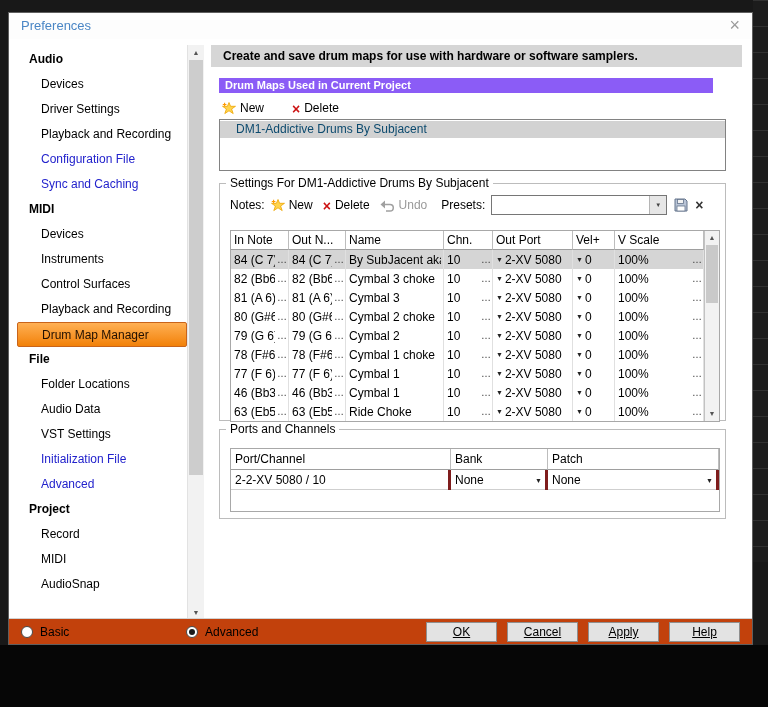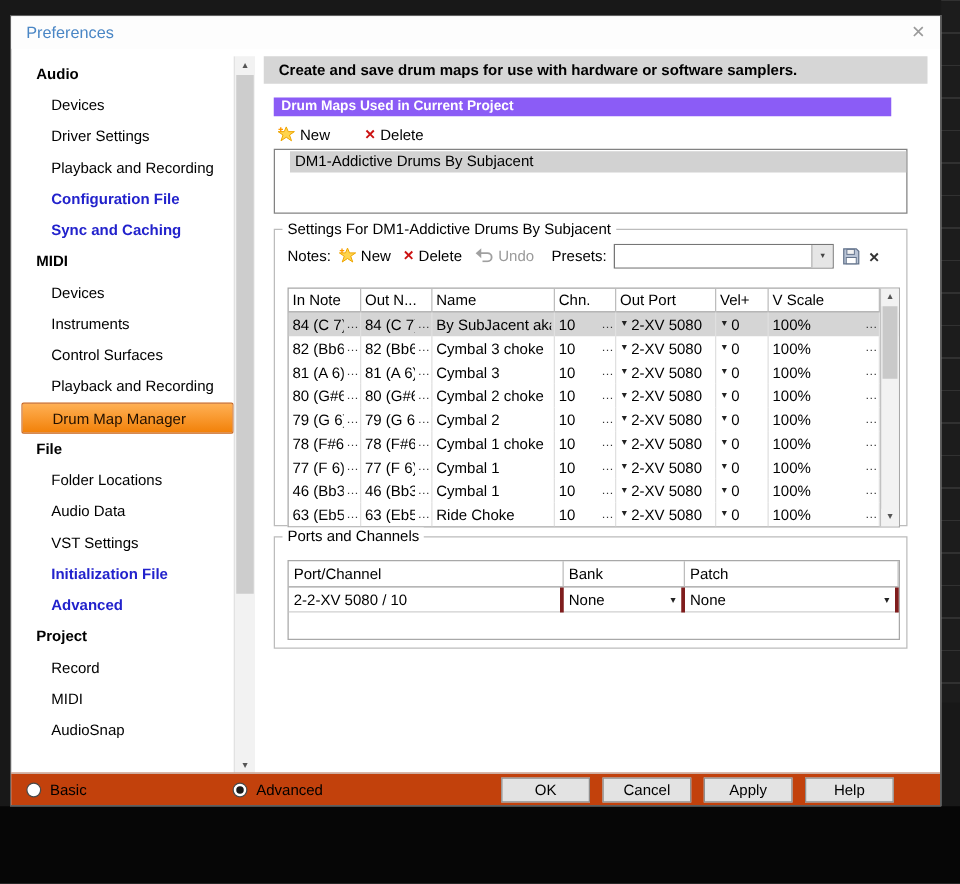--- a/index.html
+++ b/index.html
@@ -9,37 +9,37 @@
   .right-strip{position:absolute;right:0;top:0;width:15px;height:562px;
     background:repeating-linear-gradient(180deg,#313131 0 1px,#1c1c1c 1px 26px);}
   .dialog{position:absolute;left:8px;top:12px;width:745px;height:633px;background:#fff;border:1px solid #5f5f5f;}
   .titlebar{position:absolute;left:0;top:0;width:100%;height:26px;background:#fdfdfd;}
   .title{position:absolute;left:12px;top:5px;font-size:13px;color:#4a86c5;}
   .close{position:absolute;right:12px;top:2px;font-size:18px;color:#9b9b9b;}
   .sidebar{position:absolute;left:8px;top:32px;width:187px;height:575px;overflow:hidden;background:#fff;}
   .sb-list{position:absolute;left:0;top:0;right:17px;padding-top:2px;}
   .sb-header{height:25px;line-height:25px;padding-left:12px;font-size:12px;font-weight:bold;color:#000;}
   .sb-item{height:25px;line-height:25px;padding-left:24px;font-size:12px;color:#000;white-space:nowrap;overflow:hidden;}
-  .sb-item.link{color:#2222cc;font-weight:bold;}
+  .sb-item.link{color:#2222cc;}
   .sb-item.selected{background:linear-gradient(180deg,#ffb054,#f28109);border:1px solid #c9641a;border-radius:2px;color:#221000;}
   .sb-scrollbar{position:absolute;right:0;top:0;width:17px;height:575px;background:#f2f2f2;border-left:1px solid #e2e2e2;}
   .scroll-btn{position:absolute;left:0;width:100%;height:15px;text-align:center;font-size:7px;line-height:15px;color:#555;background:#f2f2f2;}
   .scroll-btn.up{top:0;}
   .scroll-btn.down{bottom:0;}
   .sb-thumb{position:absolute;left:1px;top:15px;width:14px;height:415px;background:#cdcdcd;}
   .desc-bar{position:absolute;left:202px;top:32px;width:531px;height:22px;background:#d6d6d6;font-size:12px;font-weight:bold;line-height:22px;padding-left:12px;color:#000;white-space:nowrap;overflow:hidden;}
   .dm-header{position:absolute;left:210px;top:65px;width:494px;height:15px;background:#8b5cf6;color:#fff;font-size:11px;font-weight:bold;line-height:15px;padding-left:6px;}
   .toolbar1{position:absolute;left:213px;top:86px;height:18px;display:flex;align-items:center;font-size:12px;color:#000;}
-  .tb-btn{display:inline-flex;align-items:flex-start;gap:4px;}
+  .tb-btn{display:inline-flex;align-items:flex-end;gap:4px;}
   .toolbar1 .tb-btn + .tb-btn{margin-left:28px;}
   .x{font-weight:bold;font-size:14px;line-height:12px;}
   .x.red{color:#cc1212;}
   .x.dark{color:#333;}
   .listbox{position:absolute;left:210px;top:106px;width:507px;height:52px;border:1px solid #828282;background:#fff;padding-top:1px;}
-  .lb-item{height:17px;line-height:17px;font-size:12px;padding-left:4px;color:#000000;margin-left:12px;}
+  .lb-item{height:17px;line-height:17px;font-size:12px;padding-left:16px;color:#0c4a6e;}
   .lb-item.sel{background:#d2d2d2;}
   .group{position:absolute;border:1px solid #bcbcbc;background:#fff;}
   .glabel{position:absolute;top:-8px;left:6px;background:#fff;padding:0 4px;font-size:12px;color:#000;white-space:nowrap;}
   .settings-group{left:210px;top:170px;width:507px;height:238px;}
   .ports-group{left:210px;top:416px;width:507px;height:90px;}
   .toolbar2{position:absolute;left:10px;top:11px;height:20px;width:487px;display:flex;align-items:center;font-size:12px;color:#000;overflow:hidden;}
   .toolbar2 .lbl{margin-right:6px;white-space:nowrap;}
   .toolbar2 .tb-btn{margin-right:10px;white-space:nowrap;}
   .tb-btn.disabled{color:#9a9a9a;}
   .lbl.presets{margin-left:4px;}
@@ -64,21 +64,21 @@
   .pt-head{display:flex;height:21px;}
   .pt-hcell{height:21px;line-height:20px;font-size:12px;padding-left:4px;border-right:1px solid #bdbdbd;border-bottom:1px solid #9e9e9e;white-space:nowrap;overflow:hidden;}
   .pt-row{display:flex;height:20px;border-bottom:1px solid #cfcfcf;}
   .pt-cell{height:20px;display:flex;align-items:center;font-size:12px;padding:0 3px 0 4px;border-right:3px solid #7f1d1d;white-space:nowrap;overflow:hidden;}
   .p-c1{width:220px;} .p-c2{width:97px;} .p-c3{width:171px;}
   .ddr{margin-left:auto;font-size:7px;color:#222;flex:0 0 auto;}
   .footer{position:absolute;left:0;bottom:0;width:100%;height:26px;border-top:1px solid #d2d2d2;background:#c2410c;}
   .radio{position:absolute;top:6px;display:inline-flex;align-items:center;gap:7px;font-size:12px;color:#000;}
   .rb{width:12px;height:12px;border:1px solid #4a4a4a;border-radius:50%;background:#fff;display:inline-block;position:relative;}
   .rb.on::after{content:"";position:absolute;left:2px;top:2px;width:6px;height:6px;border-radius:50%;background:#1a1a1a;}
-  .footer-buttons{position:absolute;right:37px;top:3px;display:flex;gap:10px;}
+  .footer-buttons{position:absolute;right:12px;top:3px;display:flex;gap:10px;text-decoration:underline;}
   .btn{width:71px;height:20px;background:#e3e3e3;border:1px solid #8f8f8f;font-size:12px;text-align:center;line-height:18px;color:#000;}
 </style>
 </head>
 <body>
 
 <div class="bottom-dark"></div>
 <div class="right-strip"></div>
 
 <div class="dialog">
 

